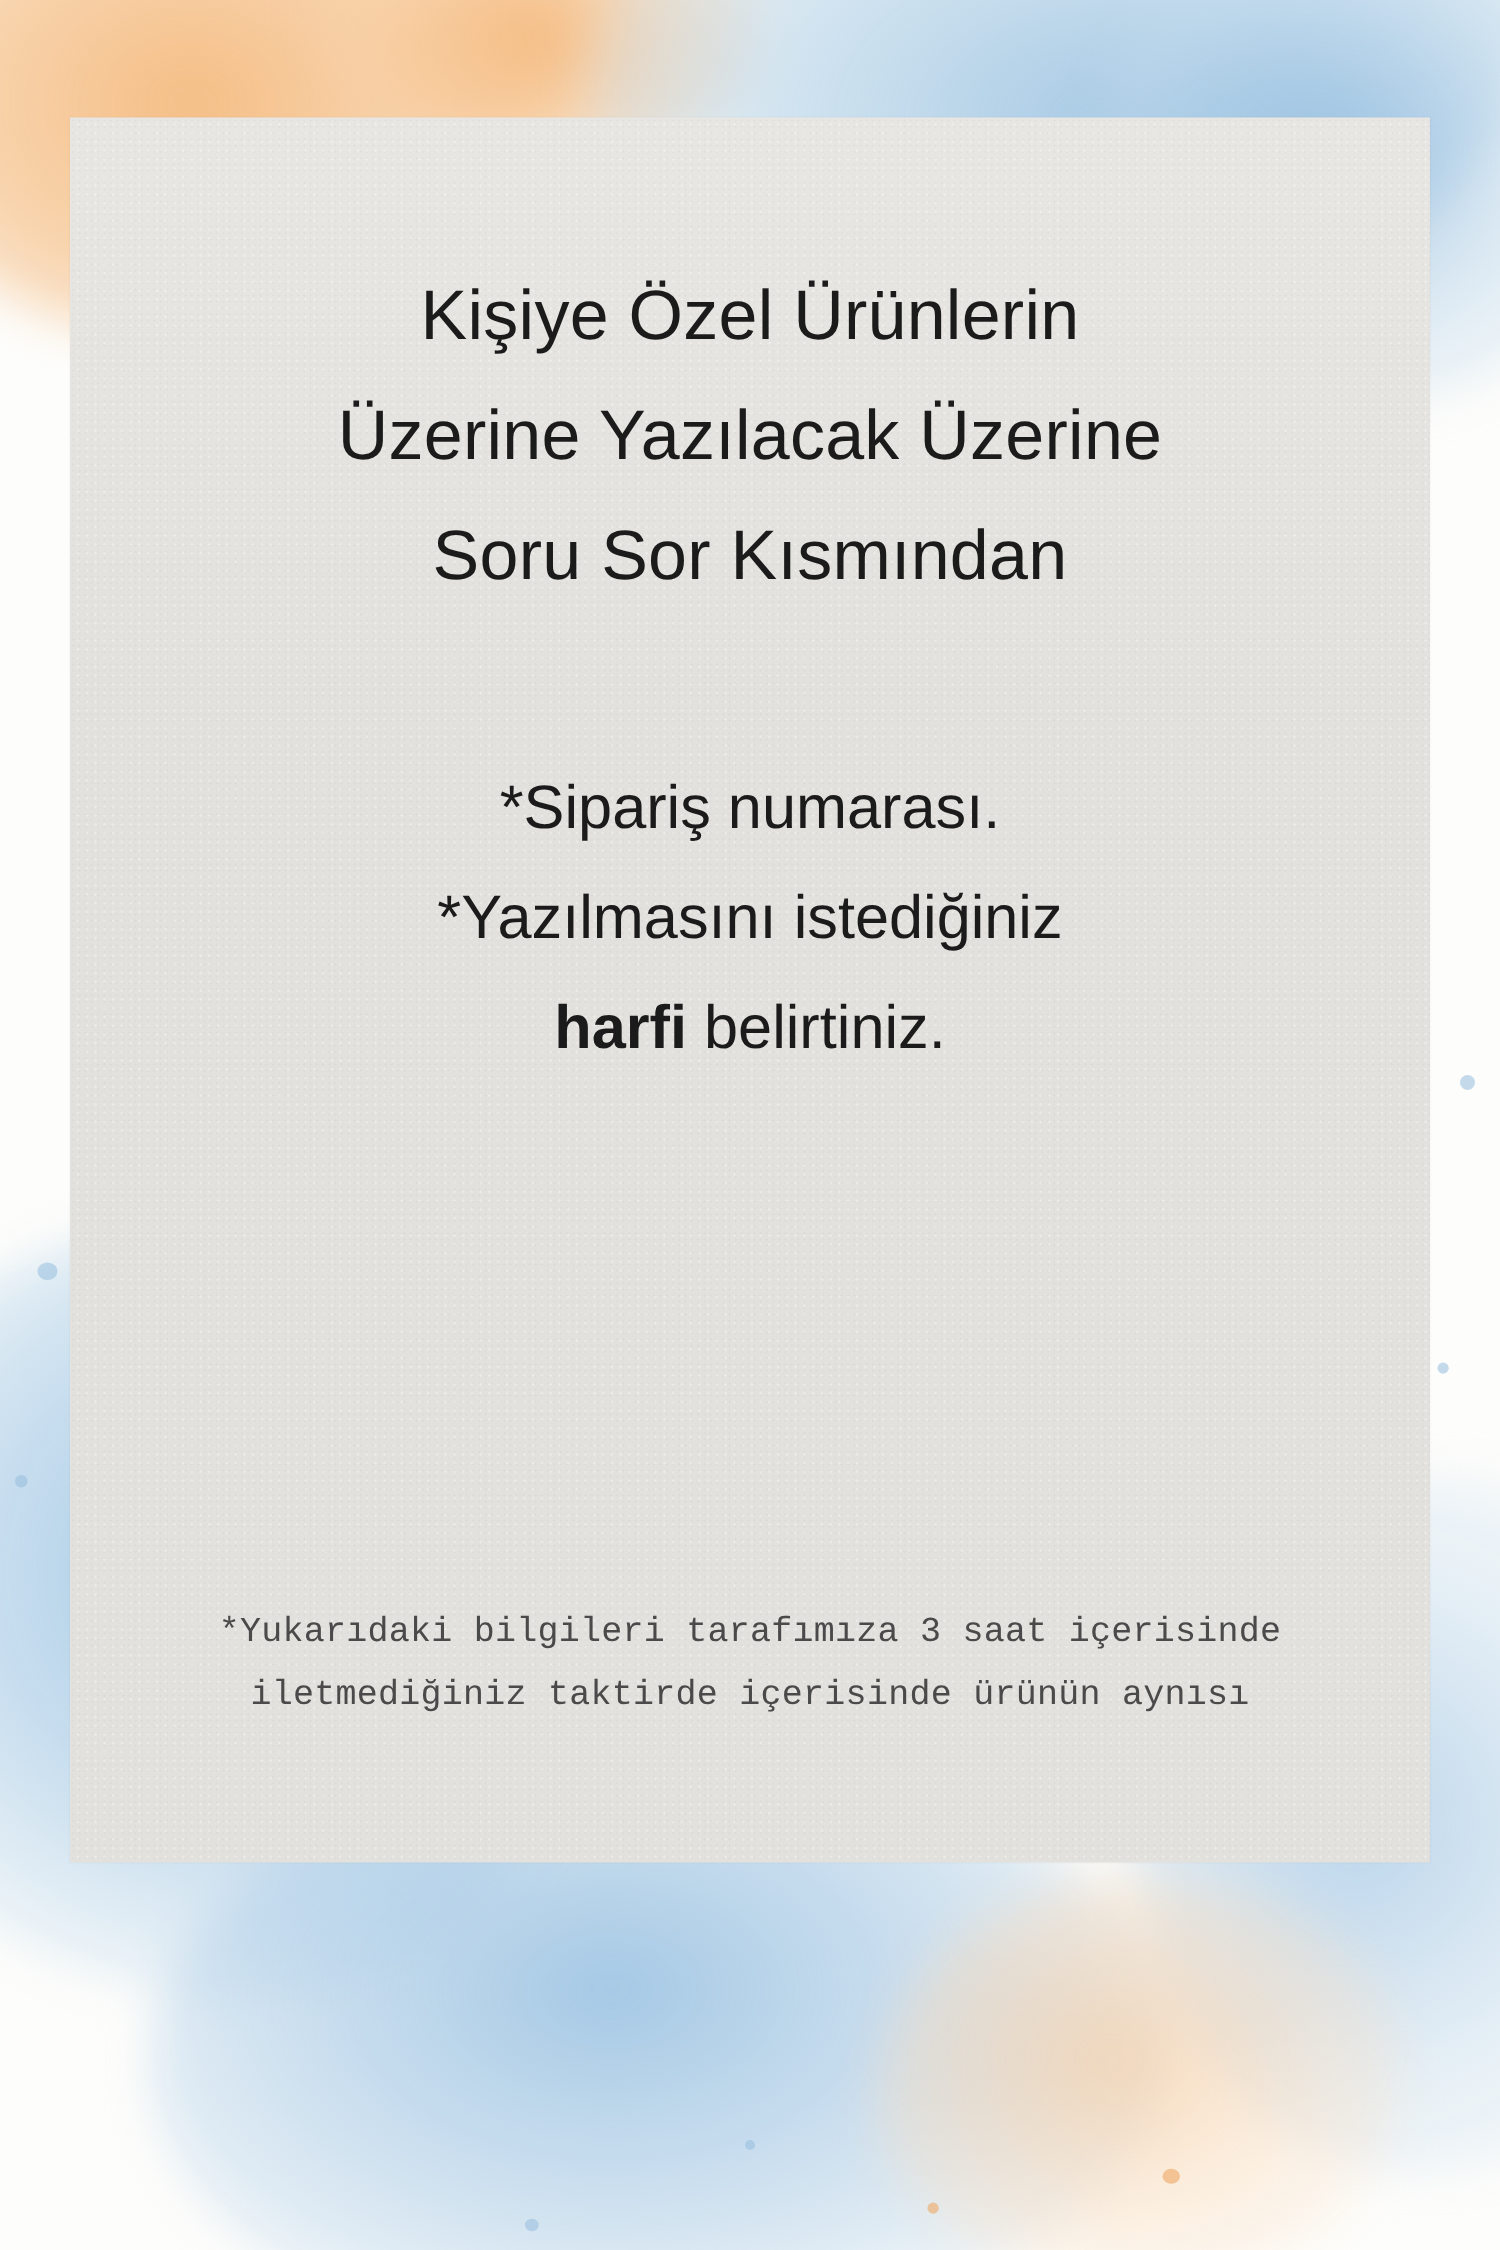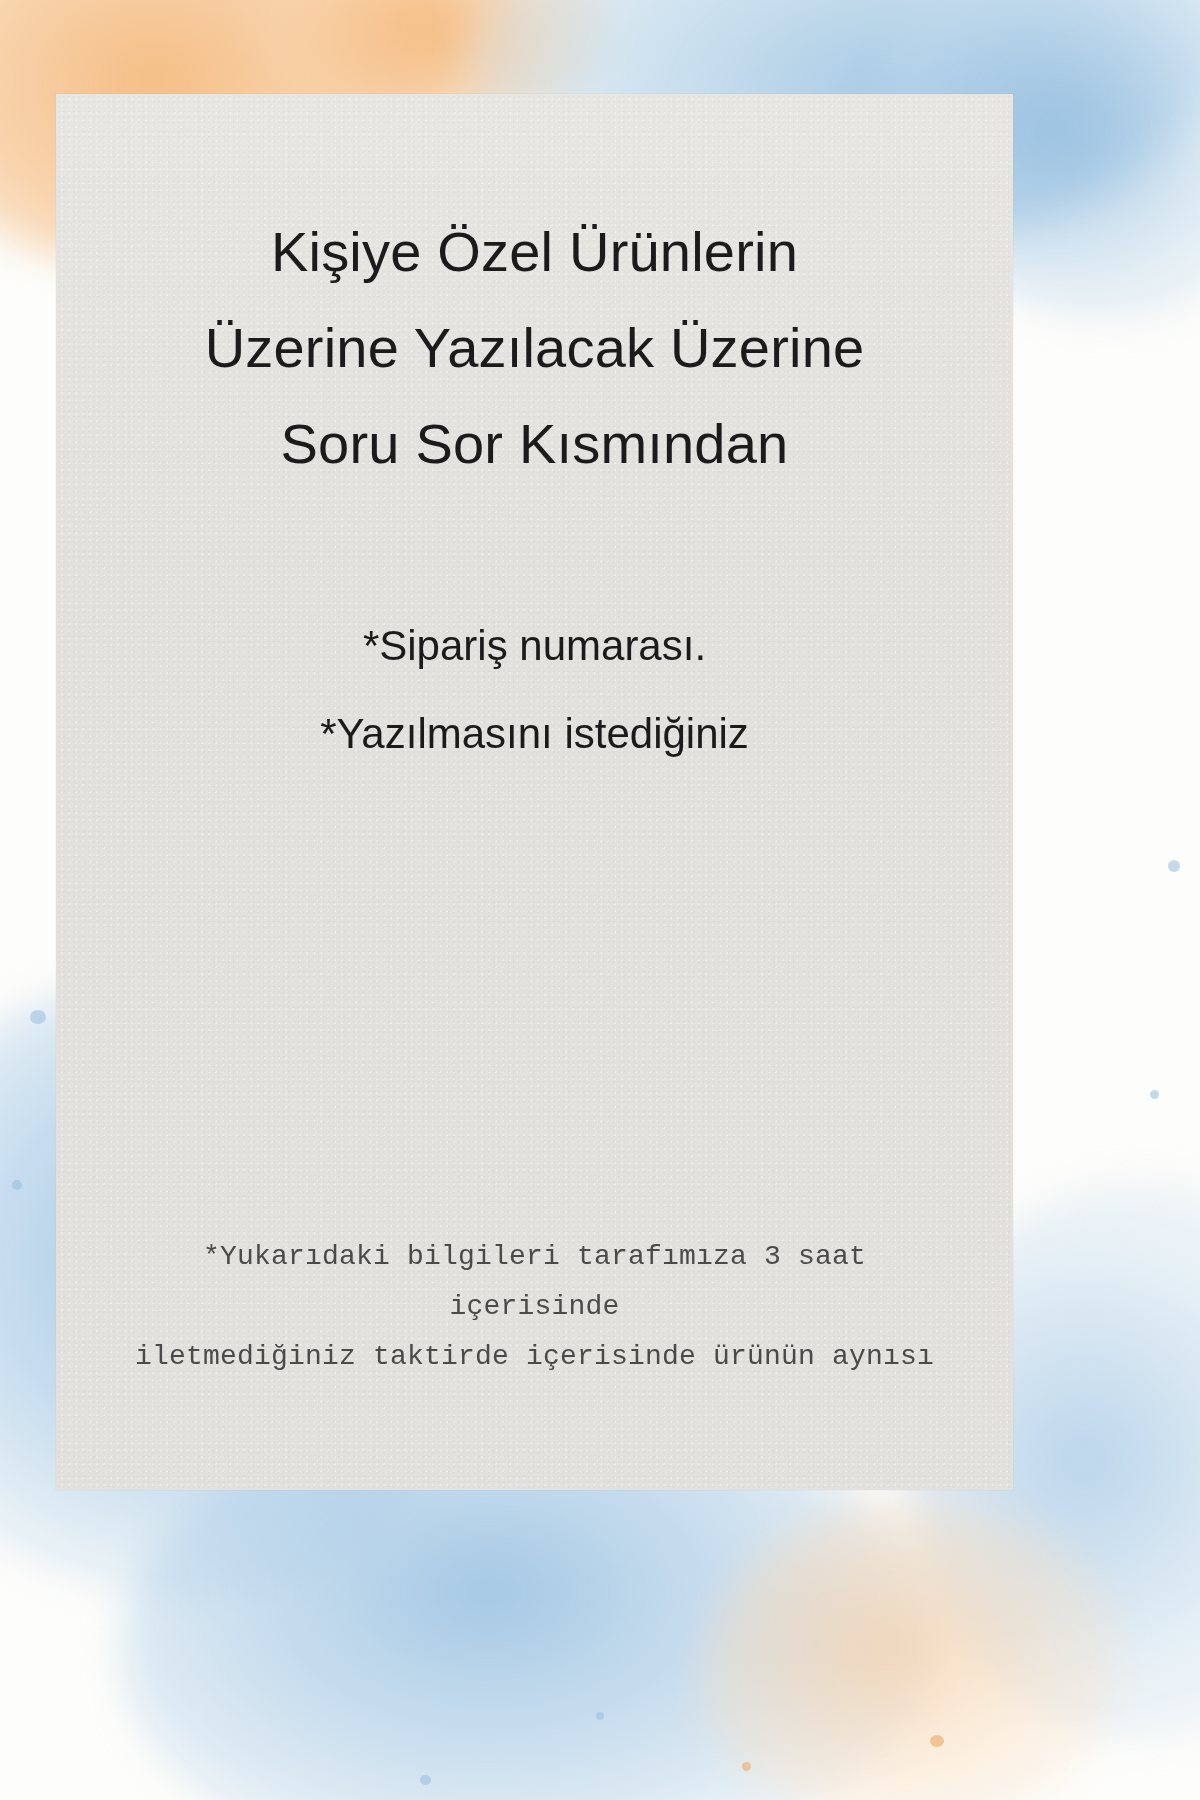--- a/index.html
+++ b/index.html
@@ -82,21 +82,21 @@
     border-radius: 50%;
     background: rgba(150,190,222,0.55);
   }
   .speck.orange { background: rgba(238,168,100,0.6); }
 
   
   .card {
     position: absolute;
     left: 56px;
     top: 94px;
-    width: 957px;
+    width: 1088px;
     height: 1396px;
     background:
       linear-gradient(180deg, rgba(255,255,255,0.18) 0%, rgba(255,255,255,0) 35%),
       #e3e1dd;
     box-shadow: 0 0 0 1px rgba(0,0,0,0.02);
   }
   .card::after {
     content: "";
     position: absolute;
     inset: 0;
@@ -125,21 +125,21 @@
     line-height: 96px;
     font-weight: 400;
     letter-spacing: 0.2px;
     margin: 0;
   }
   .heading .line { display: block; white-space: nowrap; }
 
   .gap { height: 110px; }
 
   .bullets {
-    font-size: 42px;
+    font-size: 49px;
     line-height: 88px;
     font-weight: 400;
     margin: 0;
   }
   .bullets .line { display: block; }
   .bullets .strong { font-weight: 700; }
 
   .footnote {
     margin: 0;
     position: absolute;
@@ -183,20 +183,21 @@
         <span class="line">Kişiye Özel Ürünlerin</span>
         <span class="line">Üzerine Yazılacak Üzerine</span>
         <span class="line">Soru Sor Kısmından</span>
       </h1>
 
       <div class="gap"></div>
 
       <div class="bullets">
         <span class="line">*Sipariş numarası.</span>
         <span class="line">*Yazılmasını istediğiniz</span>
+        <span class="line"><span class="strong">harfi</span><span> belirtiniz.</span></span>
       </div>
 
       <p class="footnote">
         <span class="line">*Yukarıdaki bilgileri tarafımıza 3 saat içerisinde</span>
         <span class="line">iletmediğiniz taktirde içerisinde ürünün aynısı</span>
       </p>
 
     </div>
   </div>
 </div>

